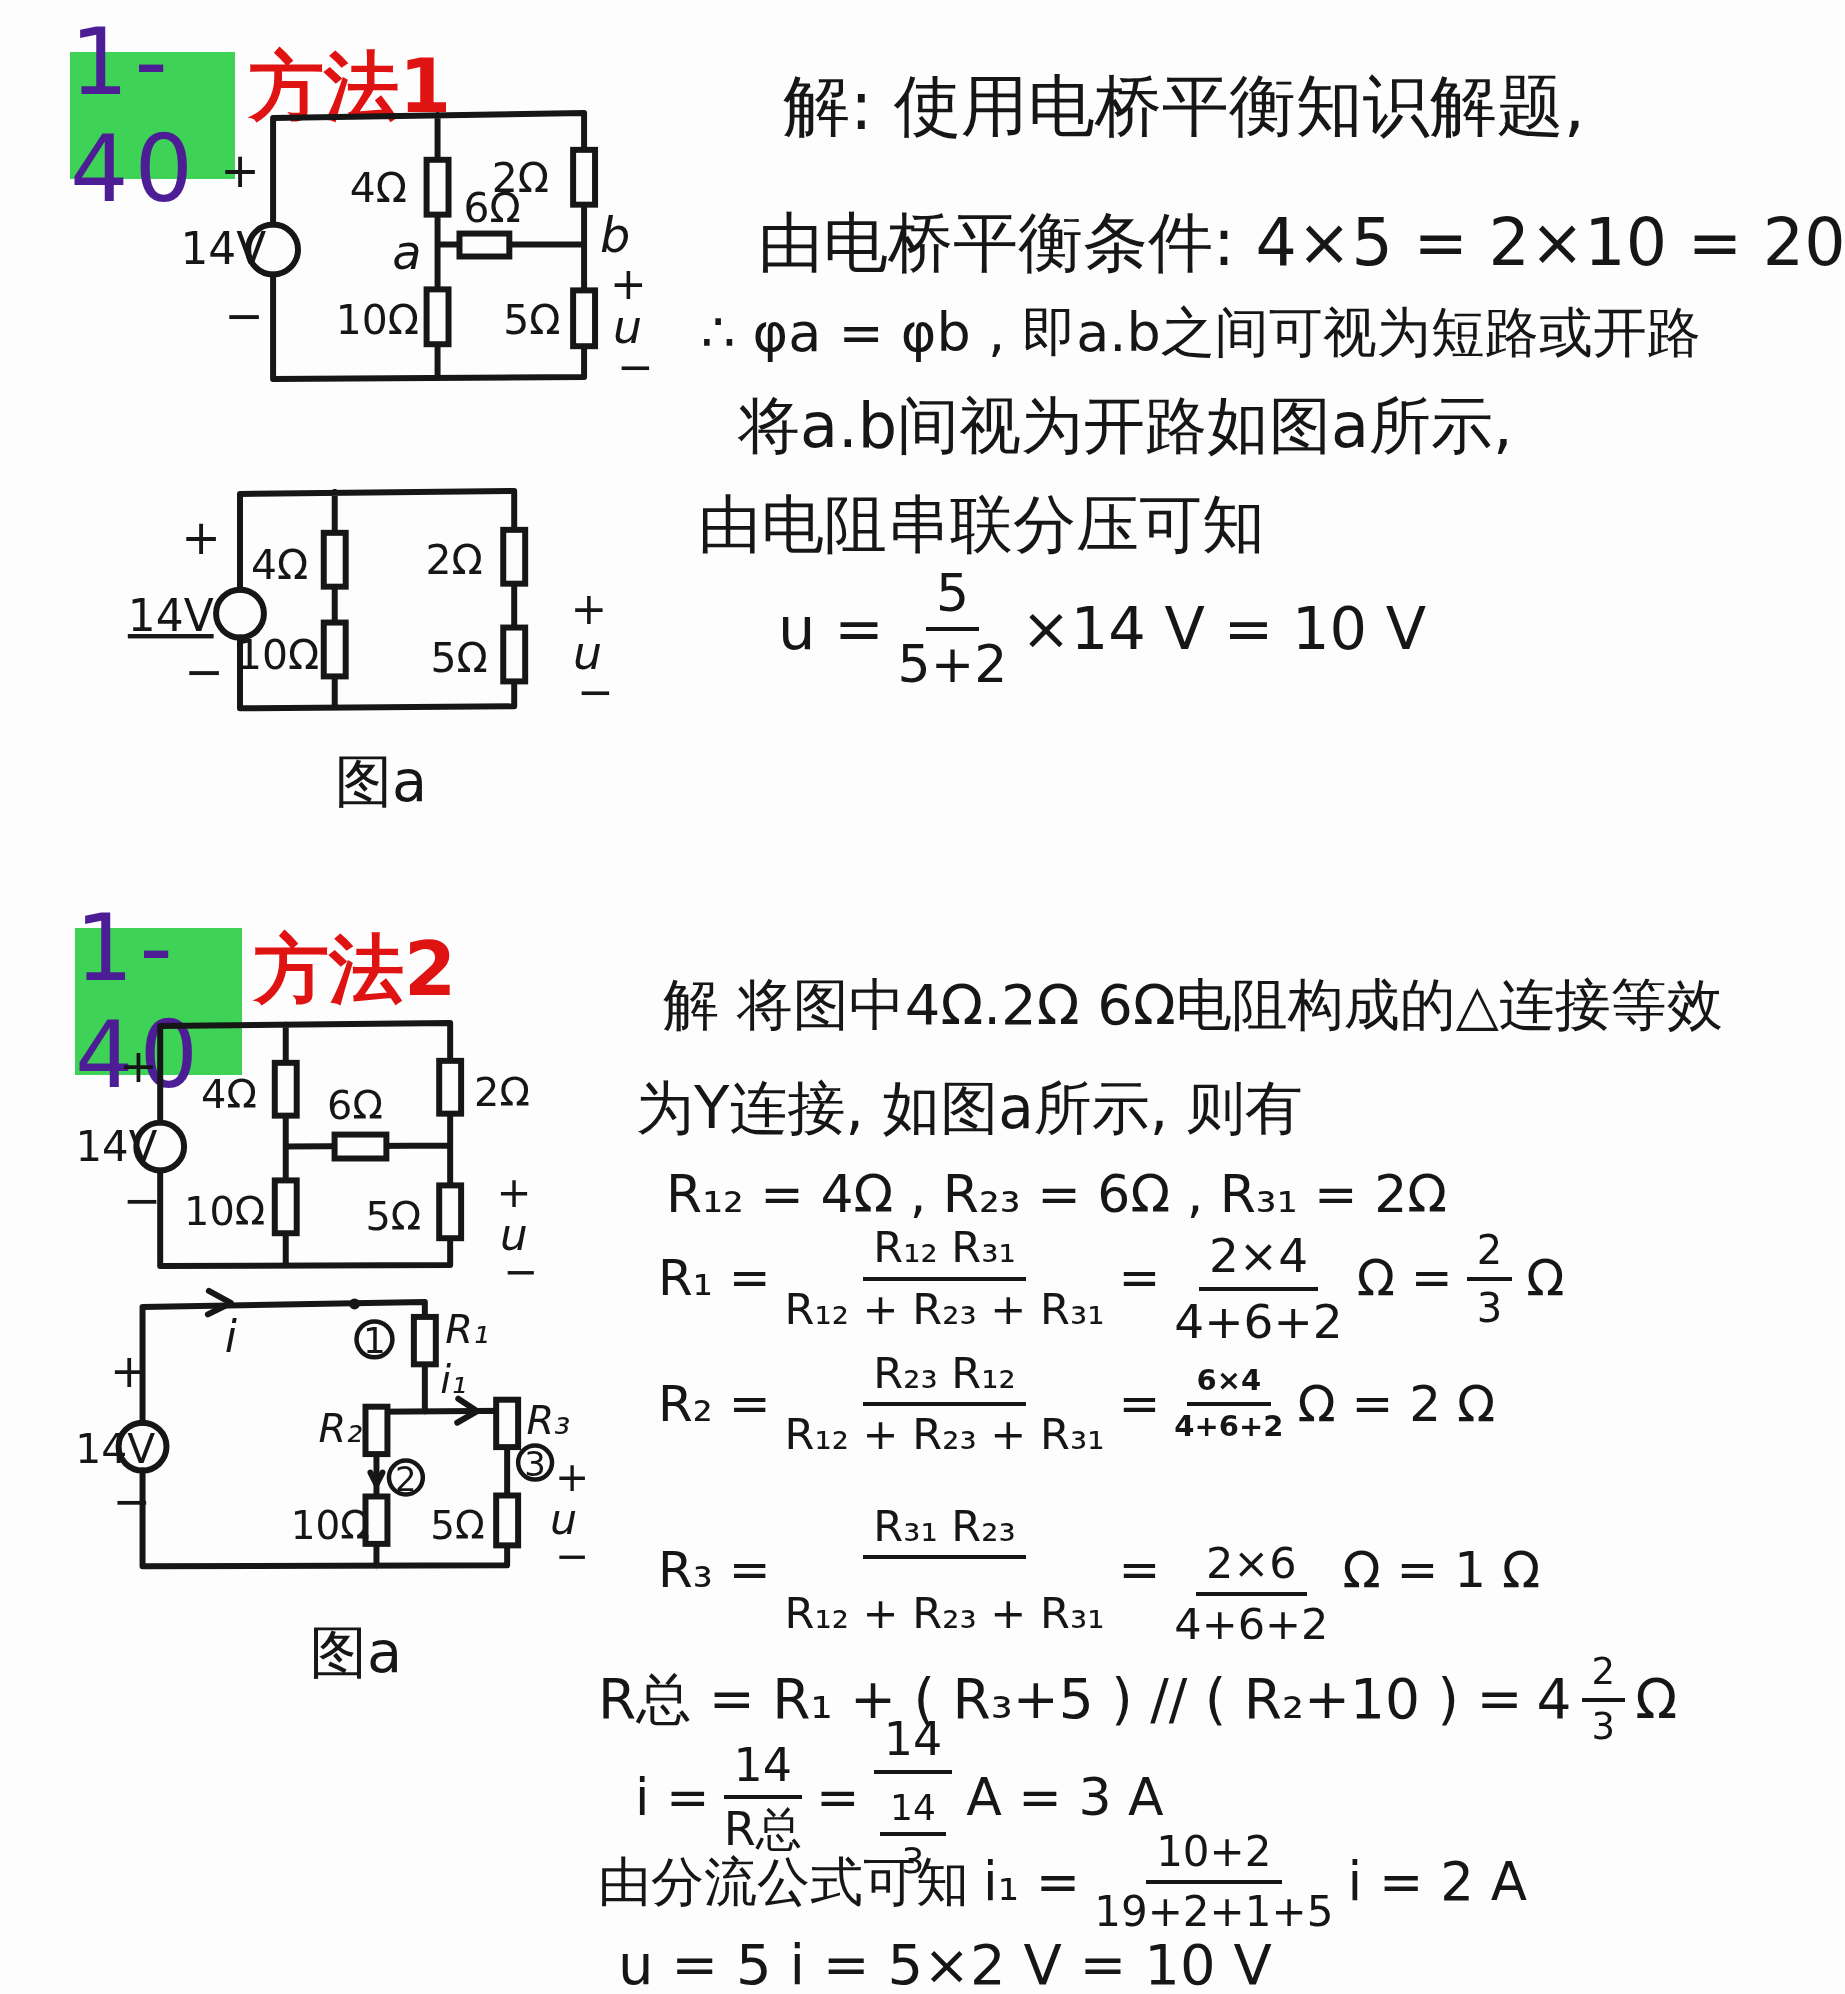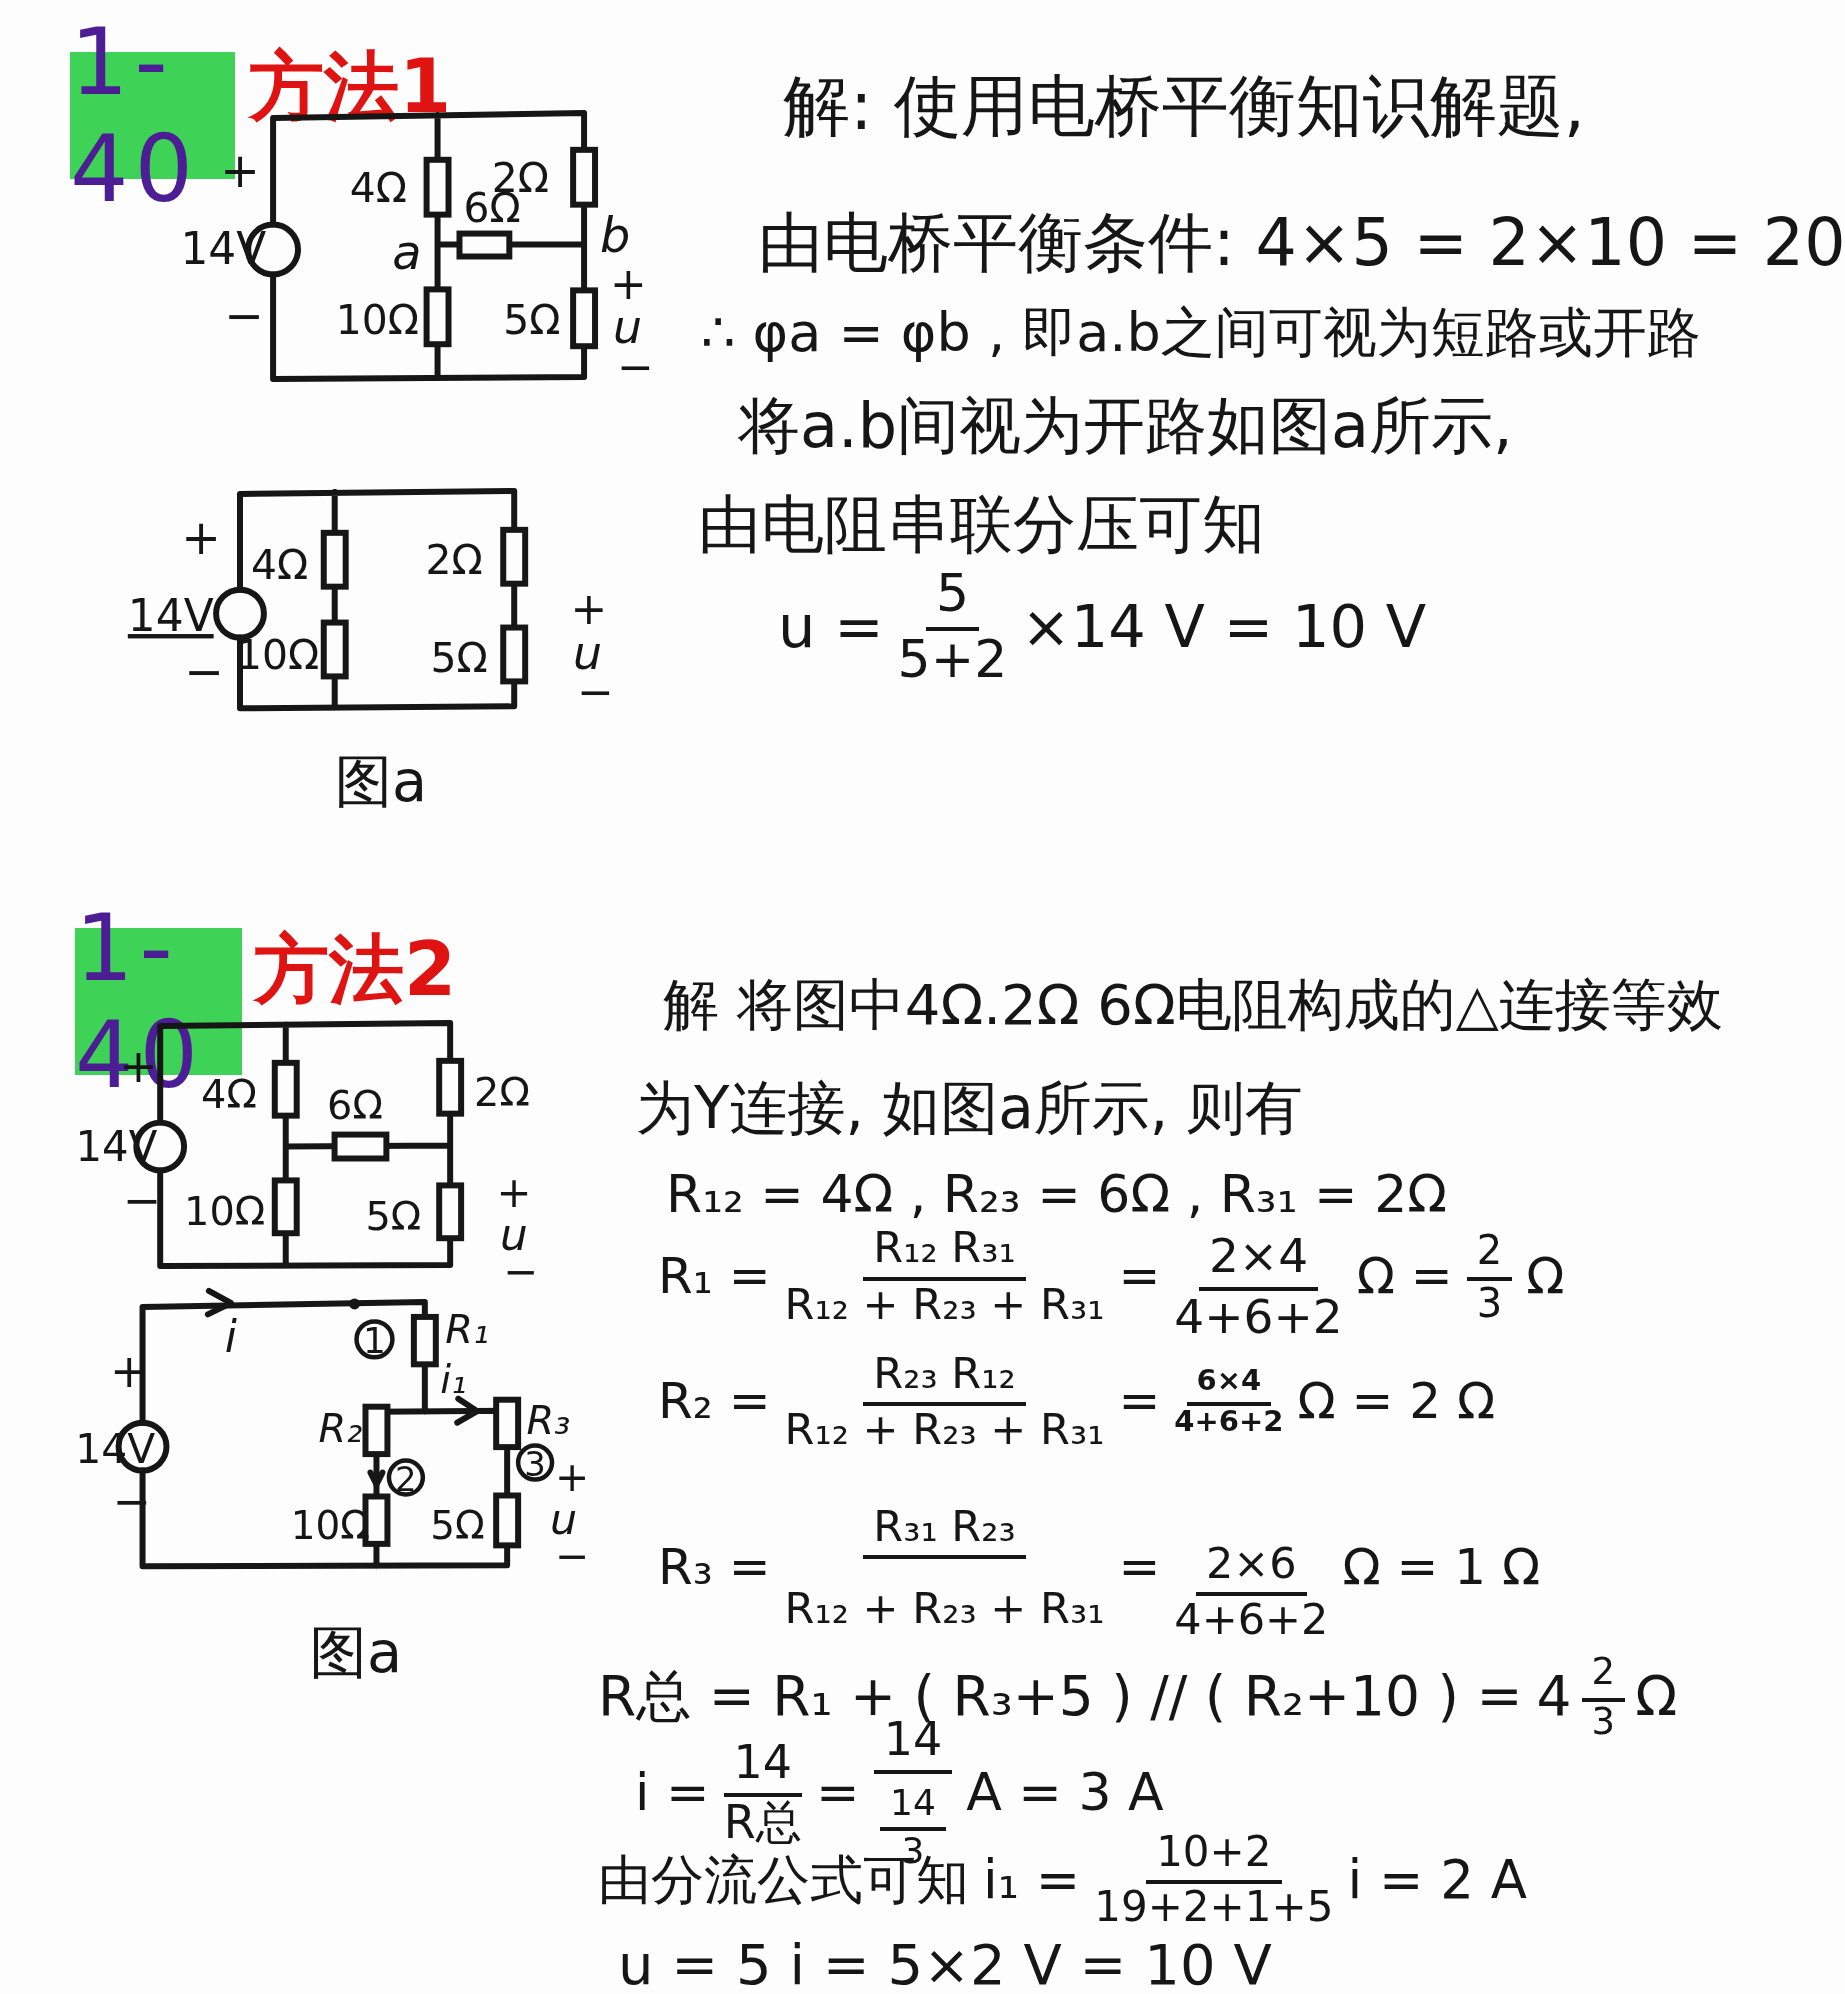--- a/index.html
+++ b/index.html
@@ -6,21 +6,21 @@
   #canvas{position:relative;width:1845px;height:1995px;background:#fdfdfd;
           font-family:"DejaVu Sans",sans-serif;color:#161616;overflow:hidden;}
   .badge{position:absolute;display:flex;align-items:center;justify-content:center;
          background:#3ed257;color:#4c1d95;font-size:92px;letter-spacing:6px;}
   .m-title{position:absolute;color:#df1312;font-size:75px;font-weight:700;white-space:nowrap;}
   .hand{position:absolute;white-space:nowrap;line-height:1.25;}
   .eq-row{position:absolute;display:flex;align-items:center;white-space:nowrap;line-height:1;}
   .eq-row>span{margin:0 7px;}
   .frac{display:inline-flex;flex-direction:column;align-items:center;text-align:center;line-height:1.1;}
   .frac .num{border-bottom:4.5px solid #161616;padding:1px 10px 5px;}
-  .frac .den{}
+  .frac .den{padding-top:5px;}
   .circuit{position:absolute;}
   .circuit .wire{stroke:#161616;stroke-width:12;fill:none;stroke-linecap:round;stroke-linejoin:round;}
   .circuit .res{stroke:#161616;stroke-width:12;fill:#fdfdfd;}
   .circuit .src{stroke:#161616;stroke-width:12;fill:none;}
   .circuit text{fill:#161616;font-family:"DejaVu Sans",sans-serif;}
   .circuit .dot{fill:#161616;stroke:none;}
   .circuit .nodecirc{stroke:#161616;stroke-width:9;fill:none;}
   .cap{font-size:115px;}
 </style>
 </head>

